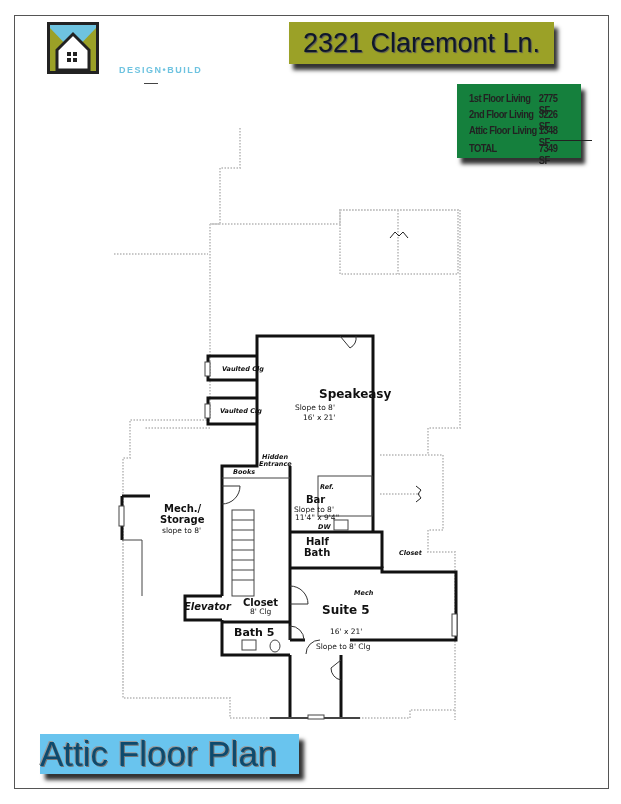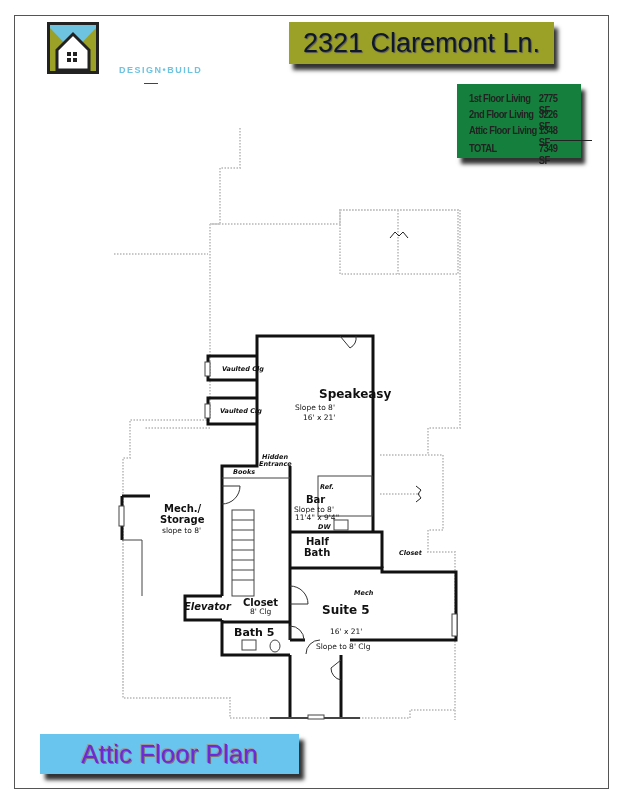--- a/index.html
+++ b/index.html
@@ -11,21 +11,21 @@
   .logo-tag{position:absolute;left:72px;top:43px;font-size:9px;font-weight:bold;color:#6ec3e0;letter-spacing:1.5px;}
   .logo-rule{position:absolute;left:97px;top:61px;width:14px;height:1px;background:#444;}
   .title-box{position:absolute;left:289px;top:22px;width:265px;height:42px;background:#9ba127;box-shadow:4px 6px 4px #333;}
   .title-text{position:absolute;left:0;right:0;top:6px;text-align:center;color:#0f172a;font-size:27px;line-height:30px;text-shadow:1px 1px 1px #555;}
   .sf-box{position:absolute;left:457px;top:84px;width:124px;height:74px;background:#15803d;box-shadow:4px 6px 4px #333;}
   .sf-row{position:absolute;left:12px;right:8px;height:14px;font-size:11px;font-weight:bold;color:#222;letter-spacing:-0.6px;font-family:"Liberation Sans",sans-serif;transform:scaleX(0.85);transform-origin:left;}
   .sf-row .lbl{position:absolute;left:0;}
   .sf-row .val{position:absolute;left:82px;}
   .sf-rule{position:absolute;left:93px;top:56px;width:42px;height:1px;background:#222;}
   .plan-title{position:absolute;left:40px;top:734px;width:259px;height:40px;background:#69c4ee;box-shadow:5px 6px 4px #333;}
-  .plan-title-text{position:absolute;left:0;right:0;top:6px;text-align:center;color:#6d28d9;font-size:26px;line-height:28px;text-shadow:1px 1px 0 #777,-1px -1px 0 #999;}
+  .plan-title-text{position:absolute;left:0;right:0;top:6px;color:#0c4a6e;font-size:35px;line-height:28px;text-shadow:1px 1px 0 #777,-1px -1px 0 #999;}
   svg.plan{position:absolute;left:0;top:0;}
   .lab{position:absolute;color:#111;text-align:center;white-space:nowrap;line-height:1.05;}
   .lab.big{font-family:"DejaVu Sans",sans-serif;font-size:12px;font-weight:bold;}
   .lab.med{font-family:"DejaVu Sans",sans-serif;font-size:10px;font-weight:bold;}
   .lab.sm{font-family:"DejaVu Sans",sans-serif;font-size:7.5px;}
   .lab.it{font-family:"DejaVu Sans",sans-serif;font-size:6.5px;font-style:italic;font-weight:bold;}
 </style>
 </head>
 <body>
 

